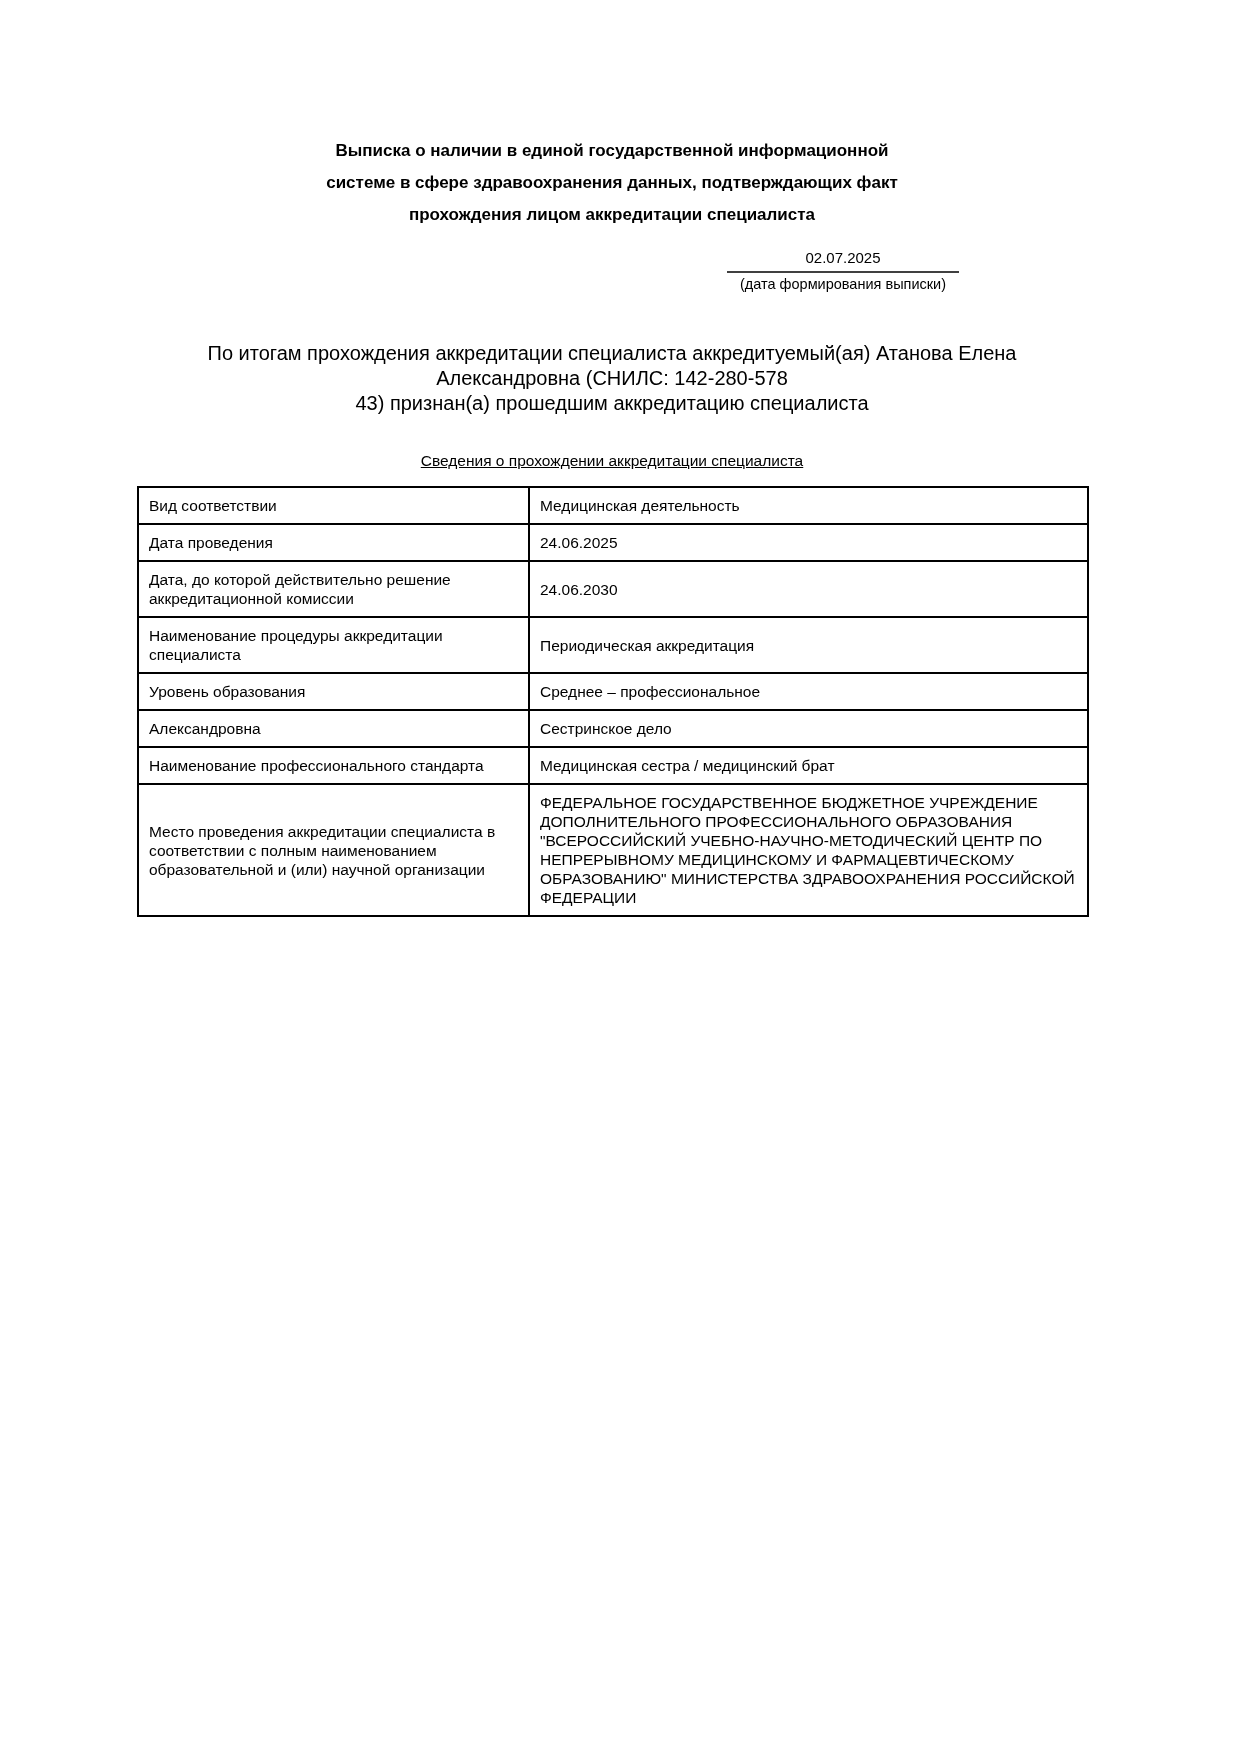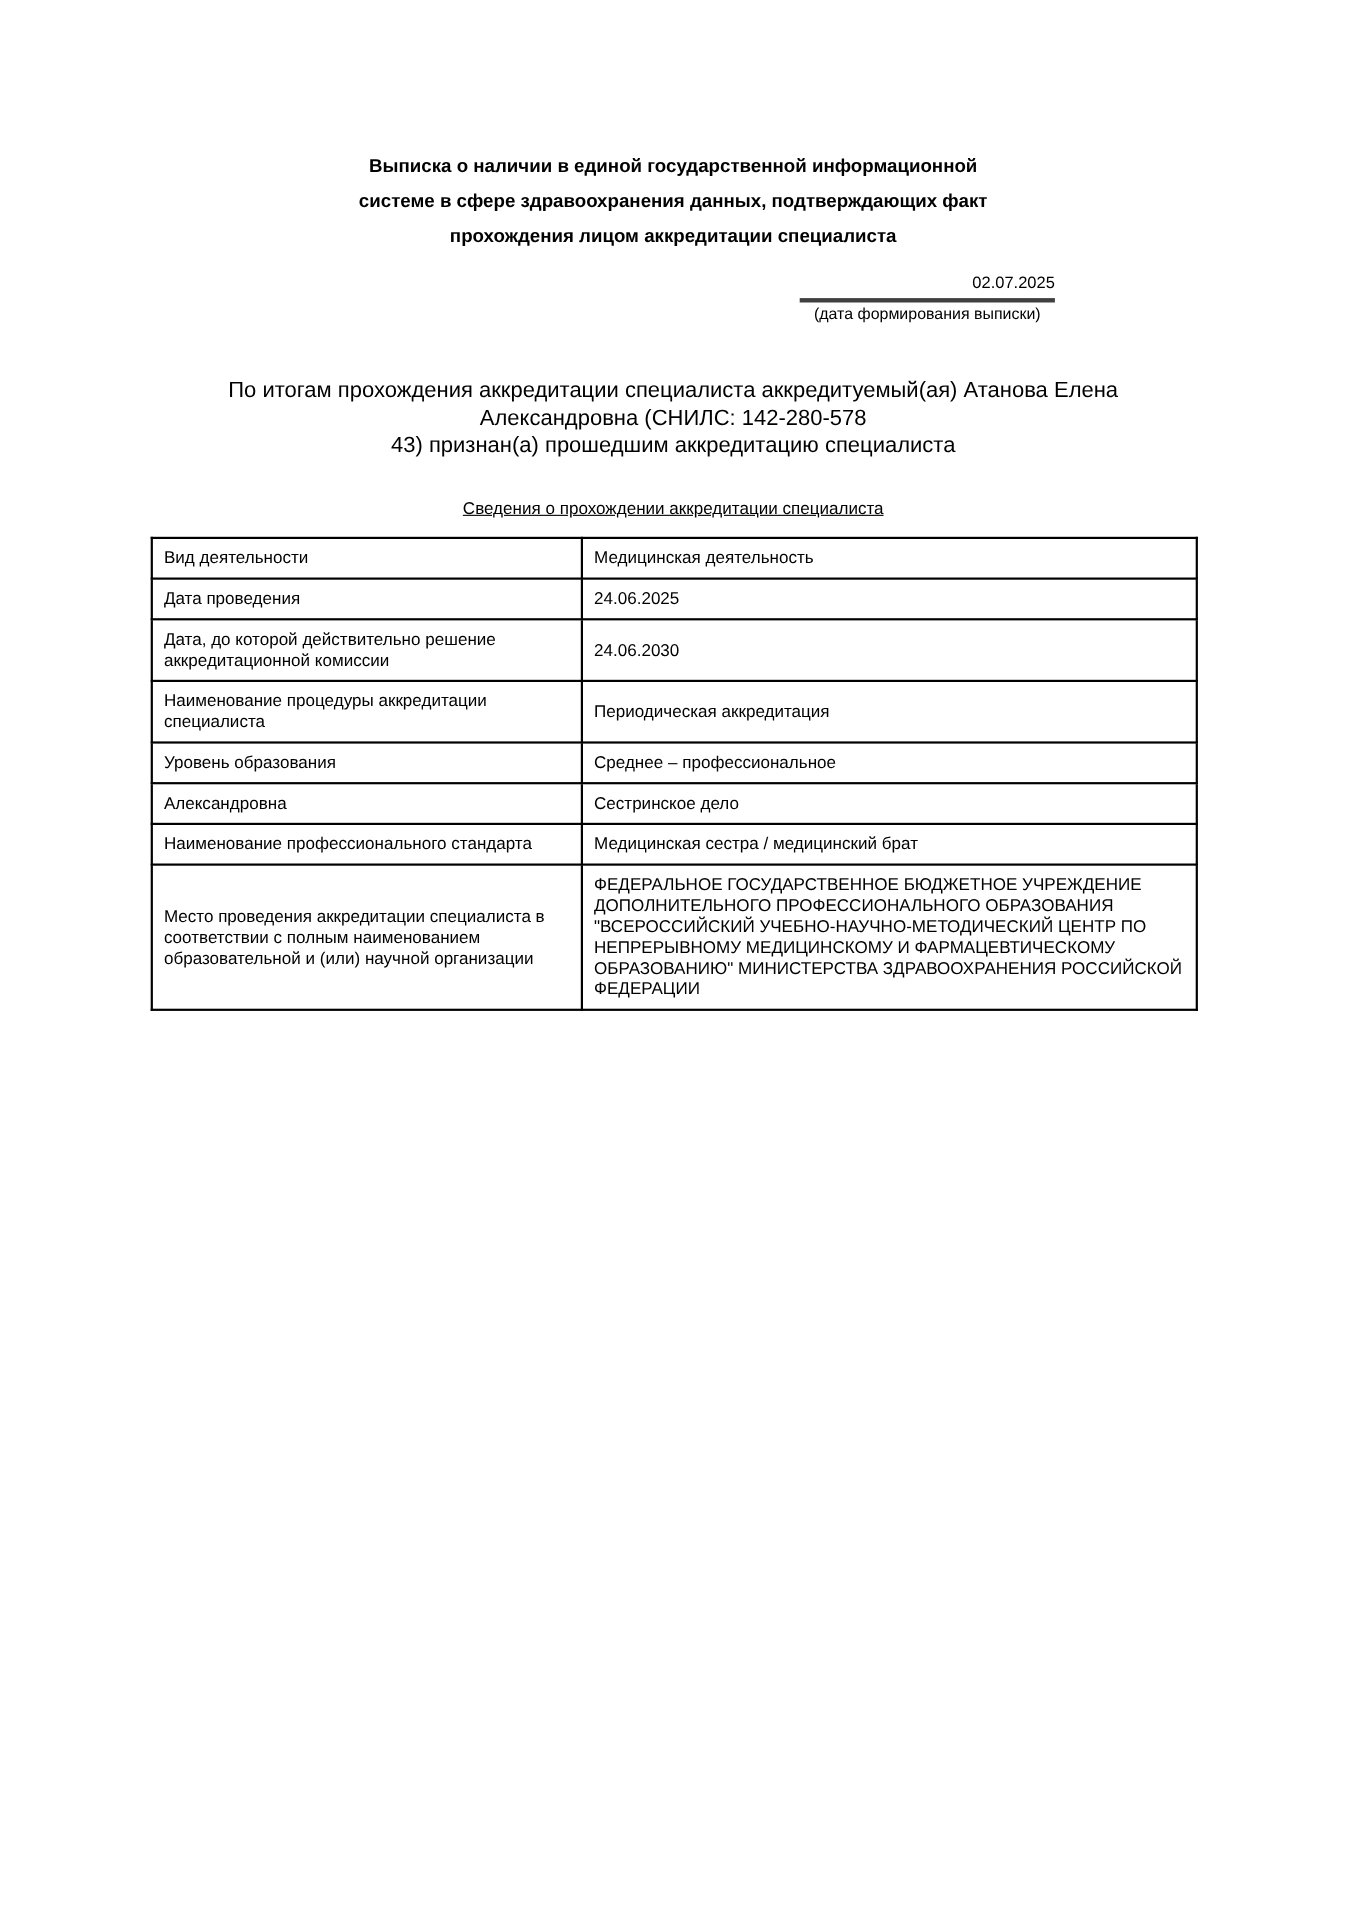--- a/index.html
+++ b/index.html
@@ -28,22 +28,21 @@
   .title span { display: block; }
   .date-block {
     width: 232px;
     margin: 18px 128px 0 auto;
     text-align: center;
   }
   .date-value {
     font-size: 15px;
     line-height: 18px;
     padding-bottom: 4px;
-    border-bottom: 4px solid #404040;
-    text-align: right;
+    border-bottom: 2px solid #404040;
   }
   .date-caption {
     font-size: 14.5px;
     line-height: 18px;
     padding-top: 2px;
   }
   .intro {
     margin: 48px 0 0 0;
     text-align: center;
     font-size: 20px;
@@ -106,21 +105,21 @@
     <div class="section-heading">Сведения о прохождении аккредитации специалиста</div>
 
 
     <table class="acc-table">
       <colgroup>
         <col class="col-label">
         <col class="col-value">
       </colgroup>
       <tbody>
         <tr>
-          <td>Вид деятельности</td>
+          <td>Вид соответствии</td>
           <td>Медицинская деятельность</td>
         </tr>
         <tr>
           <td>Дата проведения</td>
           <td>24.06.2025</td>
         </tr>
         <tr>
           <td>Дата, до которой действительно решение аккредитационной комиссии</td>
           <td>24.06.2030</td>
         </tr>

